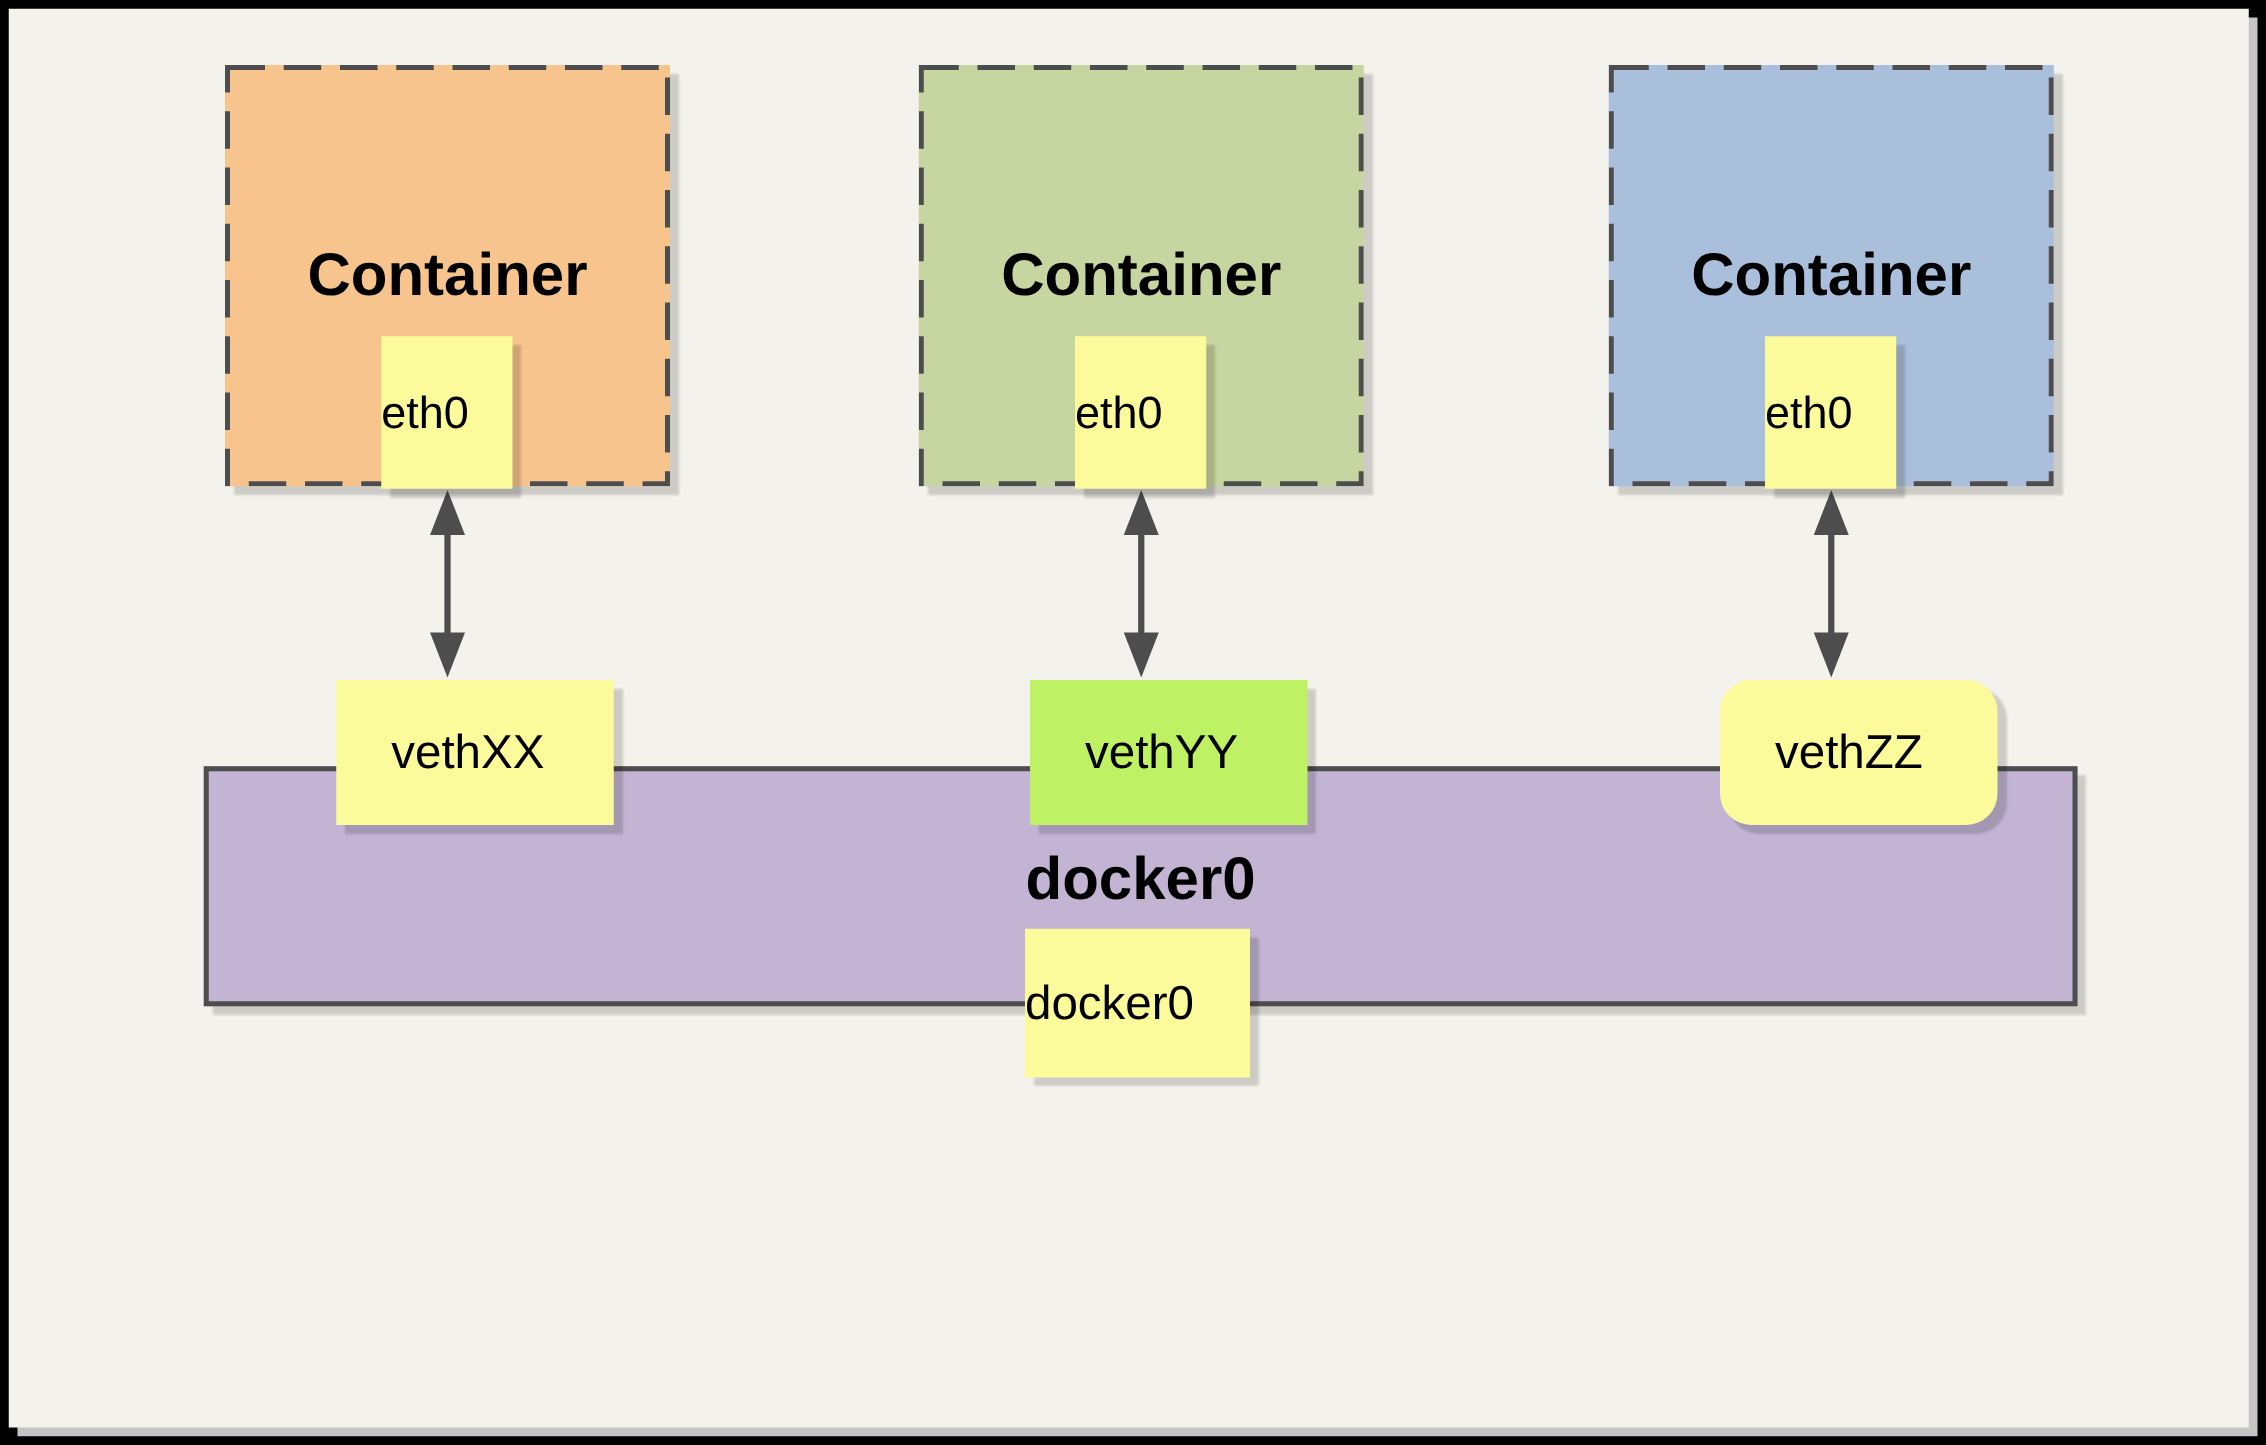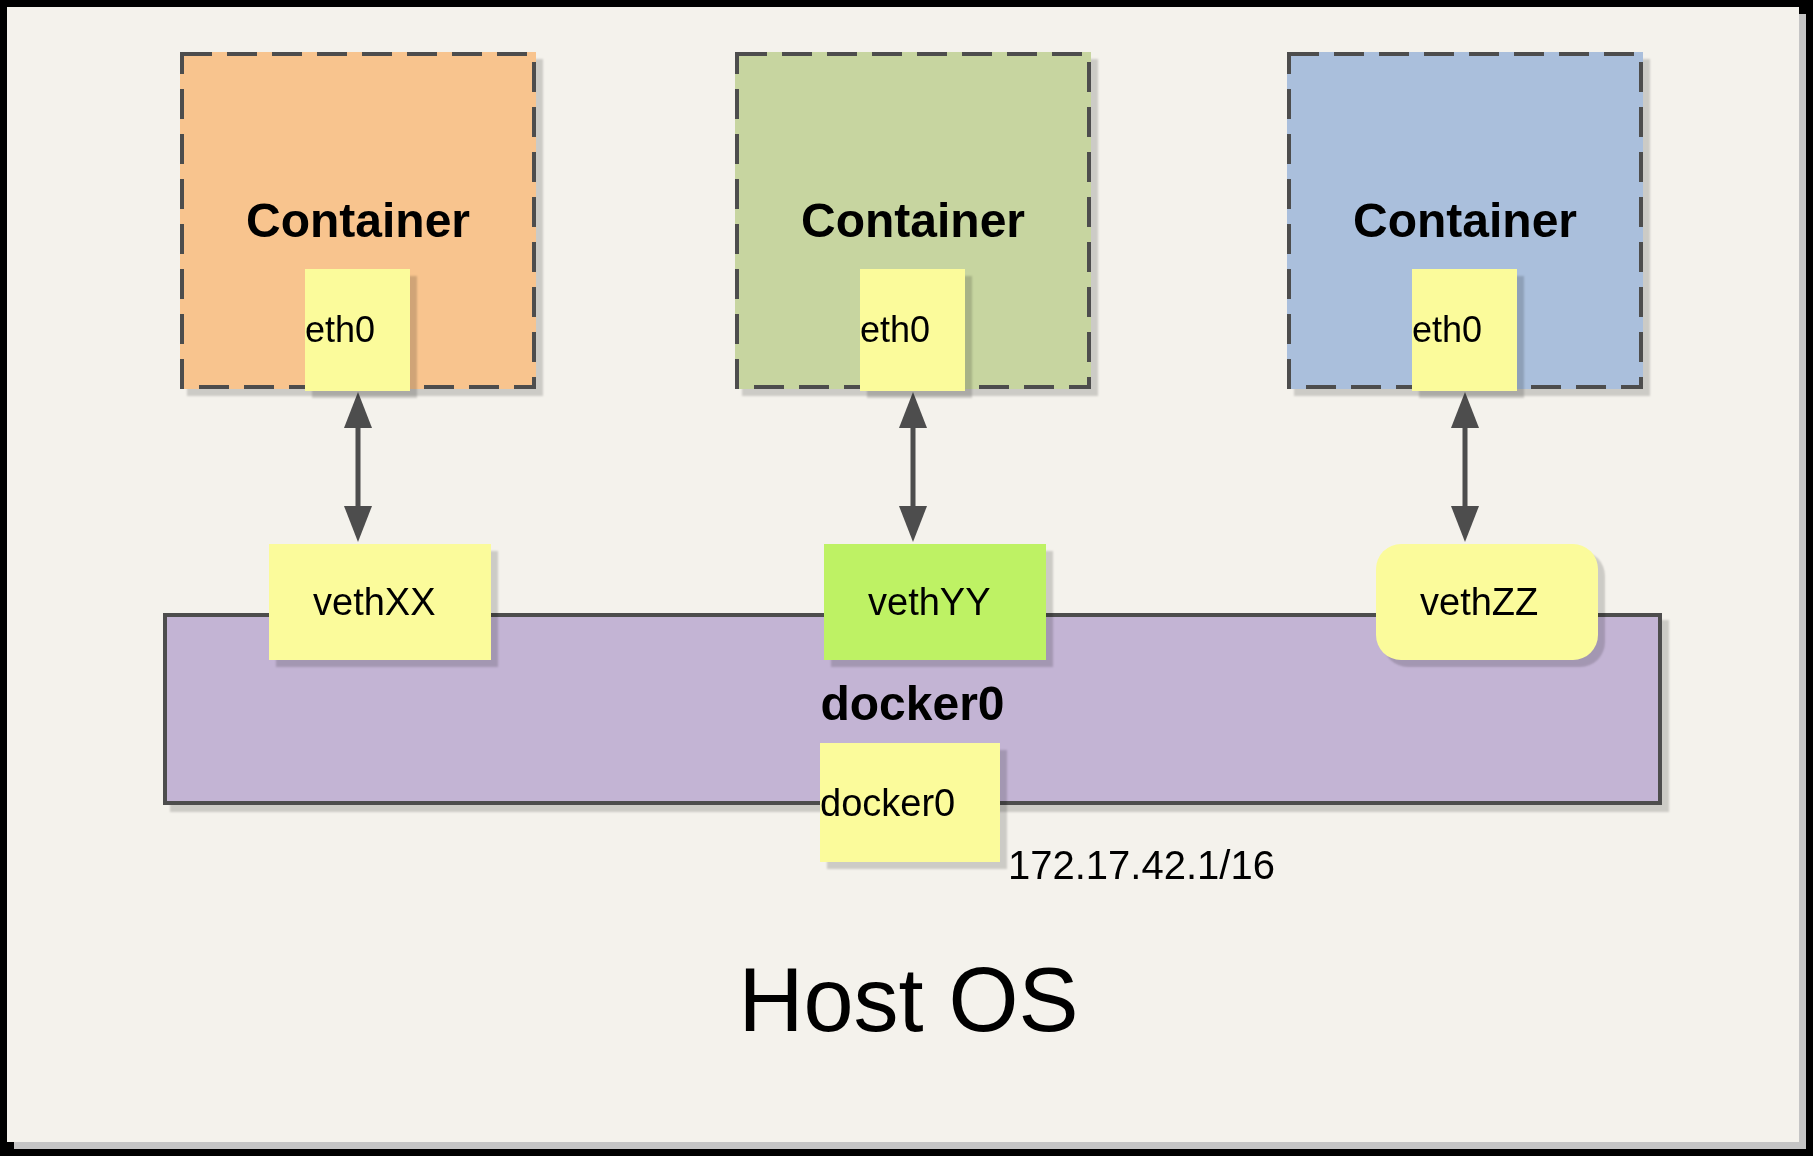--- a/index.html
+++ b/index.html
@@ -145,17 +145,15 @@
   <div class="node veth-node v2" style="background-color: #bef264;">
     <span>vethYY</span>
   </div>
   <div class="node veth-node v3" style="background-color: rgb(251, 251, 155); border-radius: 25px;">
     <span>vethZZ</span>
   </div>
 
   <div class="node iface-node" style="background-color: rgb(251, 251, 155);">
     <span>docker0</span>
   </div>
-  <div class="ip-label">172.17.42.1/16</div>
 
-  <div class="host-label">Host OS</div>
 
 </div>
 
 </body></html>

